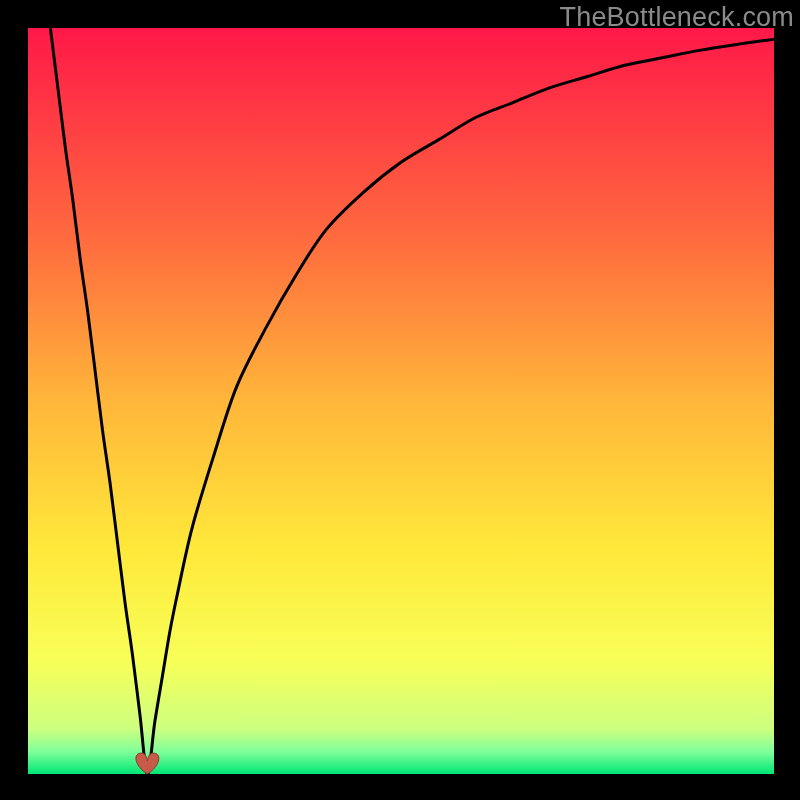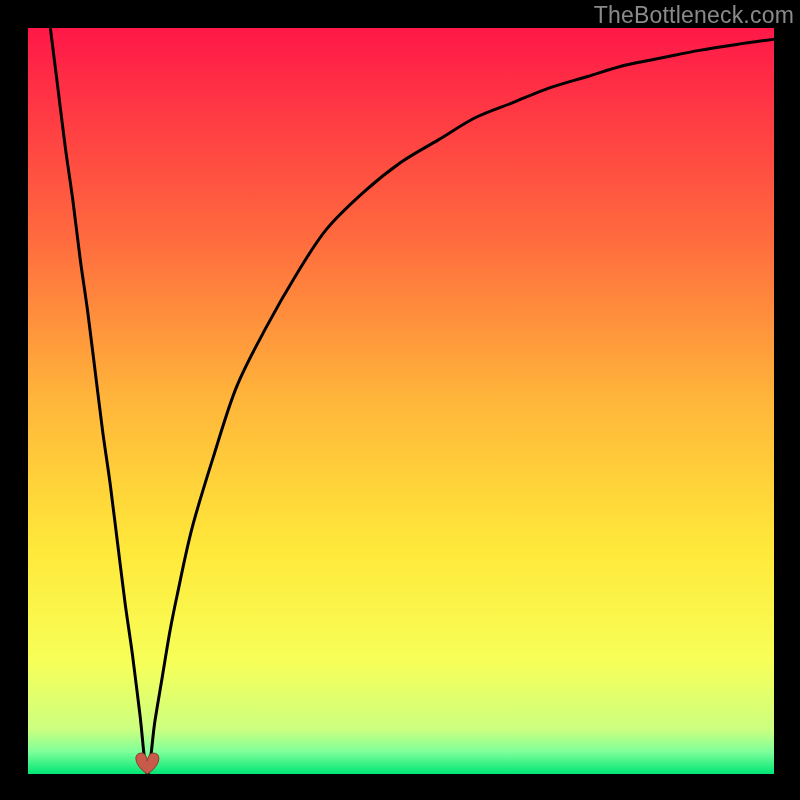--- a/index.html
+++ b/index.html
@@ -24,21 +24,21 @@
     left: 28px;
     top: 28px;
     width: 746px;
     height: 746px;
   }
   .watermark {
     position: absolute;
     top: 2px;
     right: 6px;
     color: #8a8a8a;
-    font-size: 23px;
+    font-size: 27px;
     font-weight: 500;
     letter-spacing: 0.2px;
     user-select: none;
   }
   svg {
     display: block;
   }
 </style>
 </head>
 <body>

